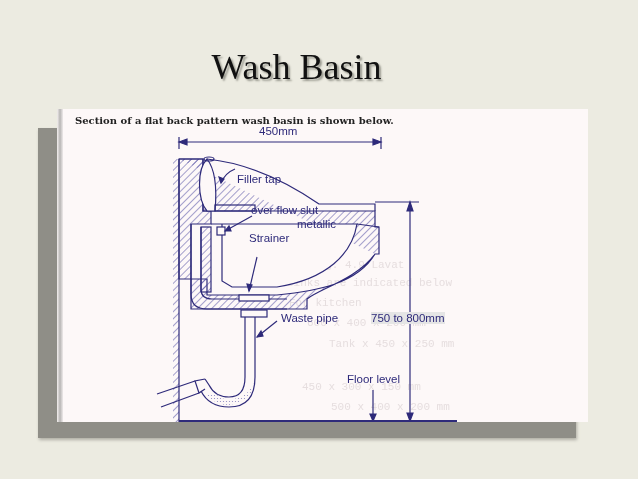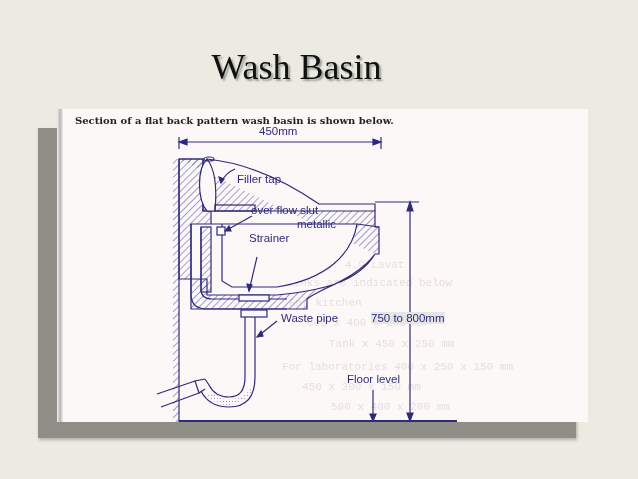--- a/index.html
+++ b/index.html
@@ -50,21 +50,20 @@
 <div class="shadow"></div>
 
 <div class="picture">
   <div class="left-edge"></div>
 
   <div class="faded" style="left:255px;top:150px;">Fig. 4.9 Lavat</div>
   <div class="faded" style="left:230px;top:168px;">sinks are indicated below</div>
   <div class="faded" style="left:232px;top:188px;">For kitchen</div>
   <div class="faded" style="left:250px;top:208px;">600 x 400 x 200 mm</div>
   <div class="faded" style="left:272px;top:229px;font-family:Liberation Mono, monospace;">Tank x 450 x 250 mm</div>
-  <div class="faded" style="left:225px;top:252px;">For laboratories 400 x 250 x 150 mm</div>
   <div class="faded" style="left:245px;top:272px;">450 x 300 x 150 mm</div>
   <div class="faded" style="left:250px;top:292px;margin-left:24px;">500 x 400 x 200 mm</div>
 
   <div class="caption">Section of a flat back pattern wash basin is shown below.</div>
 
   <svg width="531" height="313" viewBox="0 0 531 313">
     <defs>
       <pattern id="hatch" width="5" height="5" patternUnits="userSpaceOnUse" patternTransform="rotate(45)">
         <line x1="0" y1="0" x2="0" y2="5" stroke="#4a45a0" stroke-width="1"></line>
       </pattern>

